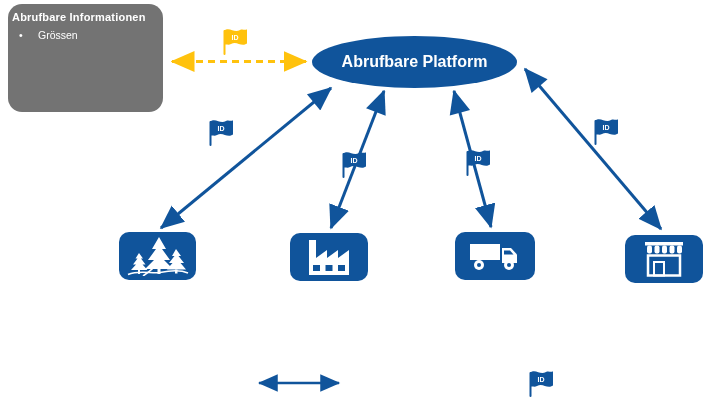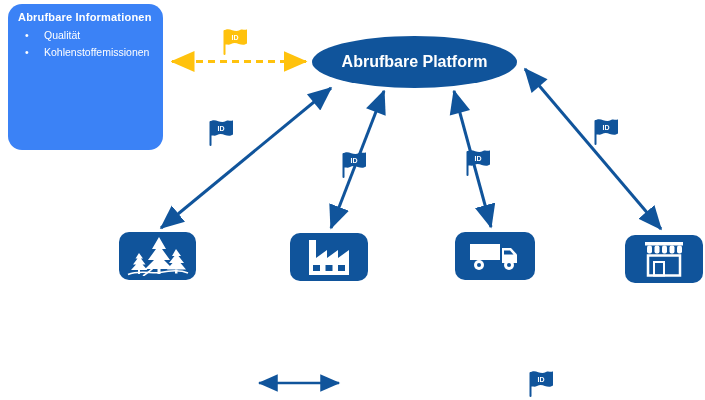--- a/index.html
+++ b/index.html
@@ -2,23 +2,23 @@
 <html><head>
 <meta charset="utf-8">
 <style>
   html,body{margin:0;padding:0;background:#fff;}
   #canvas{
     position:relative;width:705px;height:400px;background:#ffffff;overflow:hidden;
     font-family:"Liberation Sans",sans-serif;
   }
   
   .info-box{
-    position:absolute;left:8px;top:4px;width:155px;height:146px;
-    background:#3b82f6;border-radius:14px;box-sizing:border-box;
-    padding:7px 8px 6px 10px;color:#fff;
+    position:absolute;left:8px;top:4px;width:155px;height:108px;
+    background:#737373;border-radius:14px;box-sizing:border-box;
+    padding:7px 8px 6px 4px;color:#fff;
   }
   .info-box h3{margin:0 0 4px 0;font-size:11px;font-weight:bold;letter-spacing:.2px;}
   .info-box ul{margin:0;padding:0;list-style:none;}
   .info-box li{font-size:10.5px;line-height:17px;padding-left:26px;position:relative;}
   .info-box li::before{content:"•";position:absolute;left:7px;top:0;}
   
   .platform{
     position:absolute;left:312px;top:36px;width:205px;height:52px;border-radius:50%;
     background:#10549B;display:flex;align-items:center;justify-content:center;
     color:#fff;font-size:16px;font-weight:bold;
@@ -45,22 +45,21 @@
     font-family:"Liberation Sans",sans-serif;}
 </style>
 </head>
 <body>
 
 <div id="canvas">
 
   <div class="info-box">
     <h3>Abrufbare Informationen</h3>
     <ul>
-      <li>Qualität</li>
-      <li>Kohlenstoffemissionen</li>
+      <li>Grössen</li>
     </ul>
   </div>
 
   <svg class="arrow-layer" viewBox="0 0 705 400">
     <defs>
       <marker id="ab-end" markerWidth="9" markerHeight="8" refX="7.5" refY="3.5" orient="auto" markerUnits="strokeWidth">
         <path d="M0,0 L8,3.5 L0,7 Z" fill="#10549B"></path>
       </marker>
       <marker id="ab-start" markerWidth="9" markerHeight="8" refX="0.5" refY="3.5" orient="auto" markerUnits="strokeWidth">
         <path d="M8,0 L0,3.5 L8,7 Z" fill="#10549B"></path>

